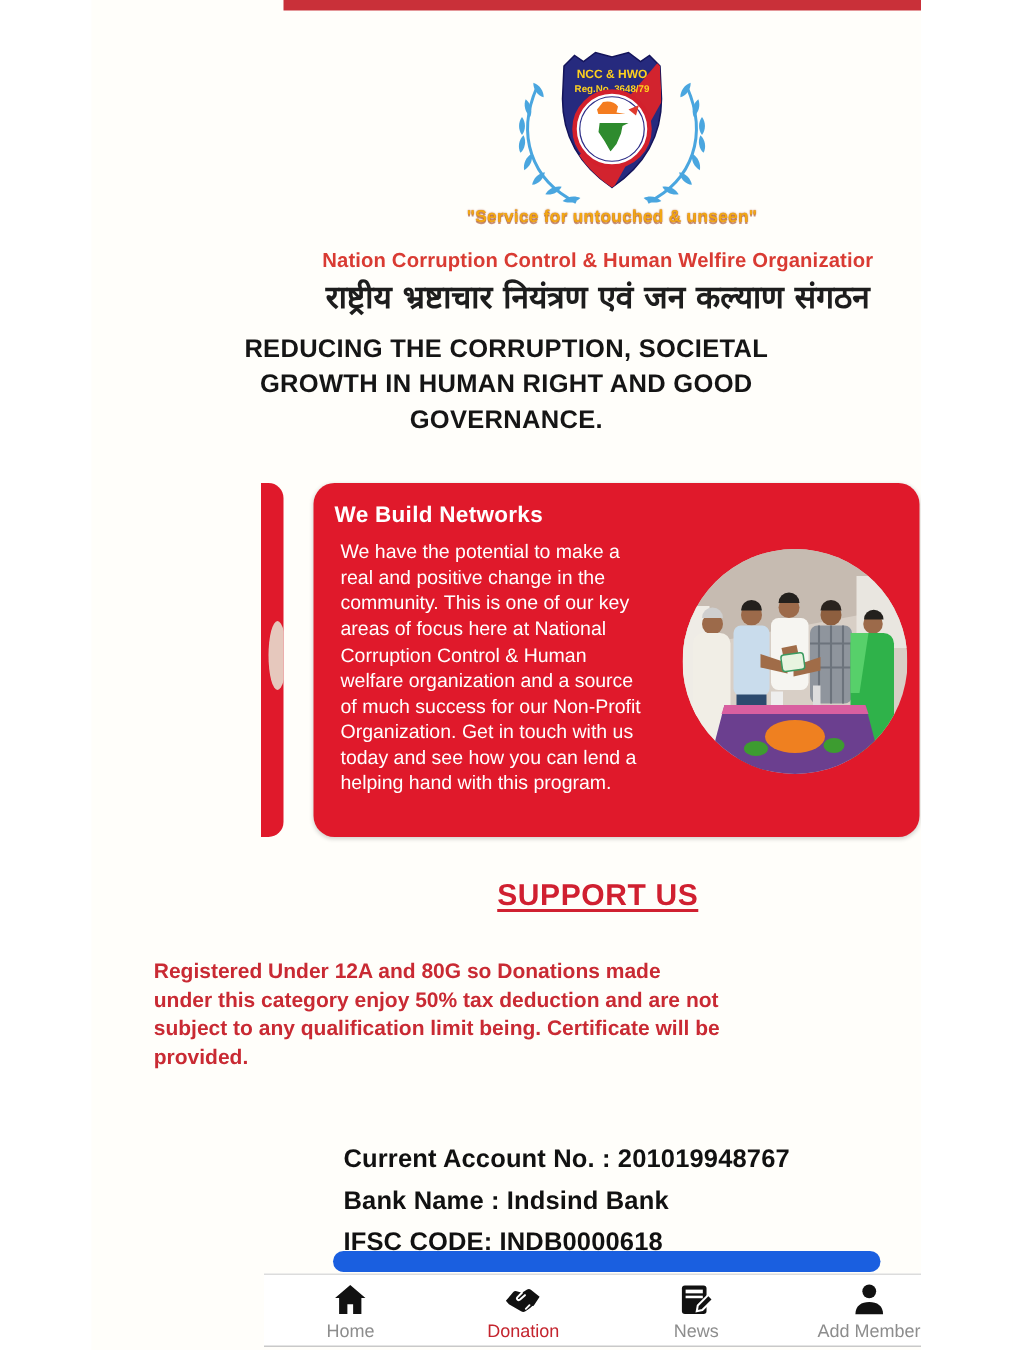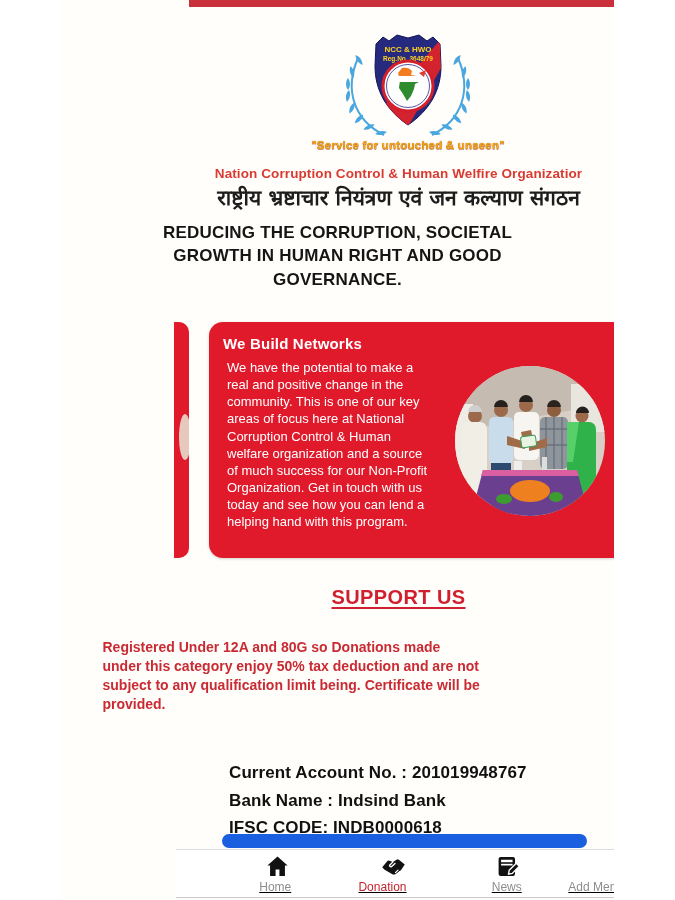--- a/index.html
+++ b/index.html
@@ -21,43 +21,43 @@
     font-size:21px;font-weight:bold;color:#1d1d1d;
     font-family:"DejaVu Sans",sans-serif;}
   .tagline{left:50%;top:221px;transform:translateX(-50%);width:480px;
     text-align:center;font-size:17px;font-weight:bold;color:#151515;
     line-height:1.38;white-space:pre-line;letter-spacing:.2px;}
   .sliver-left{left:113px;top:322px;width:15px;height:236px;
     background:#e0192b;border-radius:0 10px 10px 0;overflow:hidden;}
   .sliver-frag{position:absolute;left:5px;top:92px;width:12px;height:46px;
     border-radius:50%;background:#e7dccd;opacity:.9;}
   .net-card{left:148px;top:322px;width:404px;height:236px;
-    background:#e0192b;border-radius:14px;box-shadow:0 1px 3px rgba(0,0,0,.18);padding-left:20px;}
+    background:#e0192b;border-radius:14px;box-shadow:0 1px 3px rgba(0,0,0,.18);}
   .net-title{position:absolute;left:14px;top:13px;color:#fff;
     font-size:15px;font-weight:bold;letter-spacing:.2px;}
   .net-body{position:absolute;left:18px;top:37px;width:236px;color:#fff;
     font-size:13px;line-height:1.32;white-space:pre-line;}
   .photo{position:absolute;left:246px;top:44px;width:150px;height:150px;
     border-radius:50%;overflow:hidden;}
   .sliver-right{left:568px;top:328px;width:2px;height:222px;background:#dc3a44;}
   .support-h{left:0;top:586px;width:675px;text-align:center;
     font-size:20px;font-weight:bold;color:#d02030;letter-spacing:.4px;
     text-decoration:underline;text-underline-offset:3px;}
   .support-note{left:50%;top:638px;transform:translateX(-50%);width:470px;
     text-align:left;font-size:14px;font-weight:bold;color:#c92a33;
     line-height:1.36;white-space:pre-line;}
   .account{left:168px;top:727px;color:#111;font-size:17px;font-weight:bold;
     line-height:27.5px;letter-spacing:.1px;margin-top:32px;}
   .scrollbar{left:161px;top:834px;width:365px;height:14px;border-radius:8px;
     background:#1a5fe0;}
   .navbar{left:115px;top:849px;width:461px;height:49px;background:#ffffff;
     border-top:1px solid #dcdcdc;border-bottom:1px solid #c9c9c9;
     display:flex;box-sizing:border-box;}
-  .nav-item{flex:1;display:flex;flex-direction:column;align-items:flex-end;
-    justify-content:flex-start;padding-top:3px;cursor:pointer;text-decoration:underline;}
+  .nav-item{flex:1;display:flex;flex-direction:column;align-items:center;
+    justify-content:flex-start;padding-top:3px;cursor:pointer;}
   .nav-icon{width:27px;height:27px;display:block;}
   .nav-label{font-size:12px;color:#8d8d8d;margin-top:0;}
   .nav-item.active .nav-label{color:#c4242e;}
 </style>
 </head>
 <body>
 
 <div class="screen">
 
   <div class="abs top-strip"></div>

